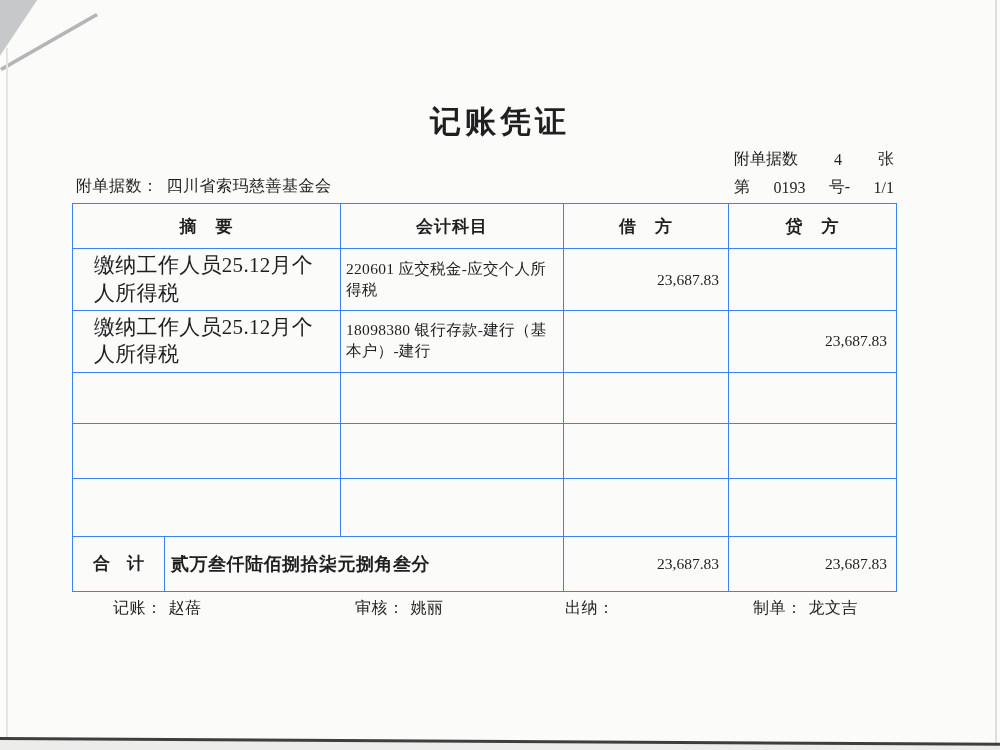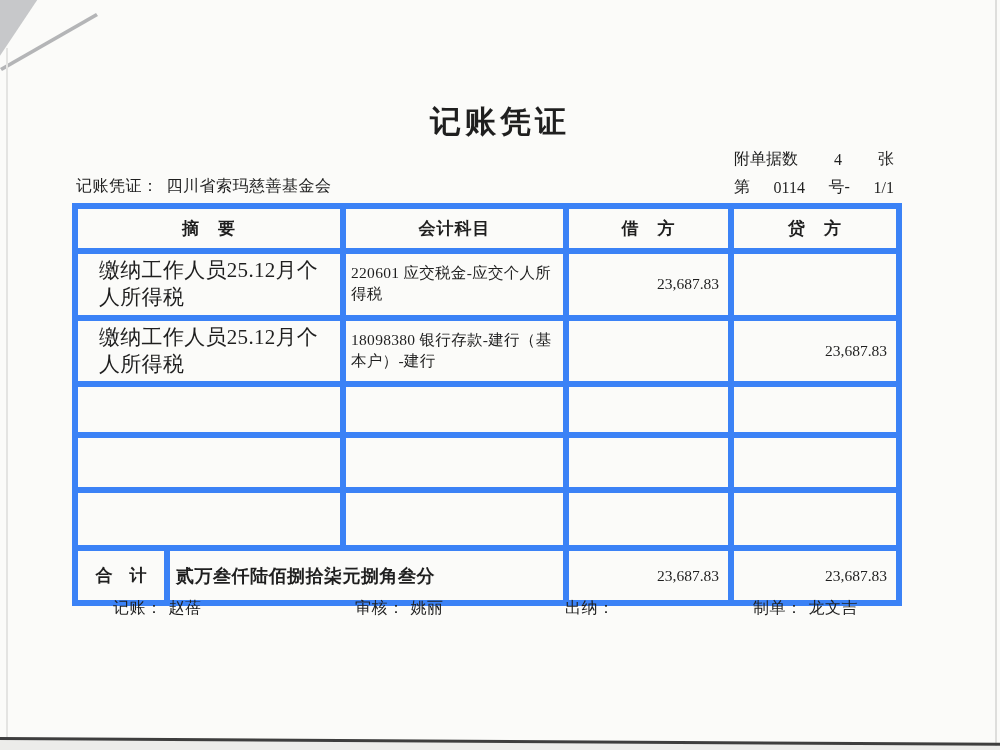--- a/index.html
+++ b/index.html
@@ -66,21 +66,21 @@
   .unit-line .unit-name { margin-left: 8px; }
 
   
   table.voucher-table {
     position: absolute; left: 72px; top: 203px;
     width: 824px;
     border-collapse: collapse; table-layout: fixed;
     border: 1.6px solid #3f3f3f;
   }
   table.voucher-table td {
-    border: 6px solid #3b82f6;
+    border: 1px solid #3b82f6;
     vertical-align: middle;
     overflow: hidden;
   }
   tr.head   { height: 45px; }
   tr.r-data1{ height: 62px; }
   tr.r-data2{ height: 58px; }
   tr.r-e1   { height: 51px; }
   tr.r-e2   { height: 55px; }
   tr.r-e3   { height: 58px; }
   tr.total  { height: 55px; }
@@ -124,28 +124,28 @@
   <div class="title">记账凭证</div>
 
   <div class="info-right">
     <div class="info-line">
       <span>附单据数</span>
       <span>4</span>
       <span>张</span>
     </div>
     <div class="info-line">
       <span>第</span>
-      <span>0114</span>
+      <span>0193</span>
       <span>号-</span>
       <span>1/1</span>
     </div>
   </div>
 
   <div class="unit-line">
-    <span>记账凭证：</span><span class="unit-name">四川省索玛慈善基金会</span>
+    <span>附单据数：</span><span class="unit-name">四川省索玛慈善基金会</span>
   </div>
 
   <table class="voucher-table">
     <colgroup>
       <col style="width:92px">
       <col style="width:176px">
       <col style="width:223px">
       <col style="width:165px">
       <col style="width:168px">
     </colgroup>

